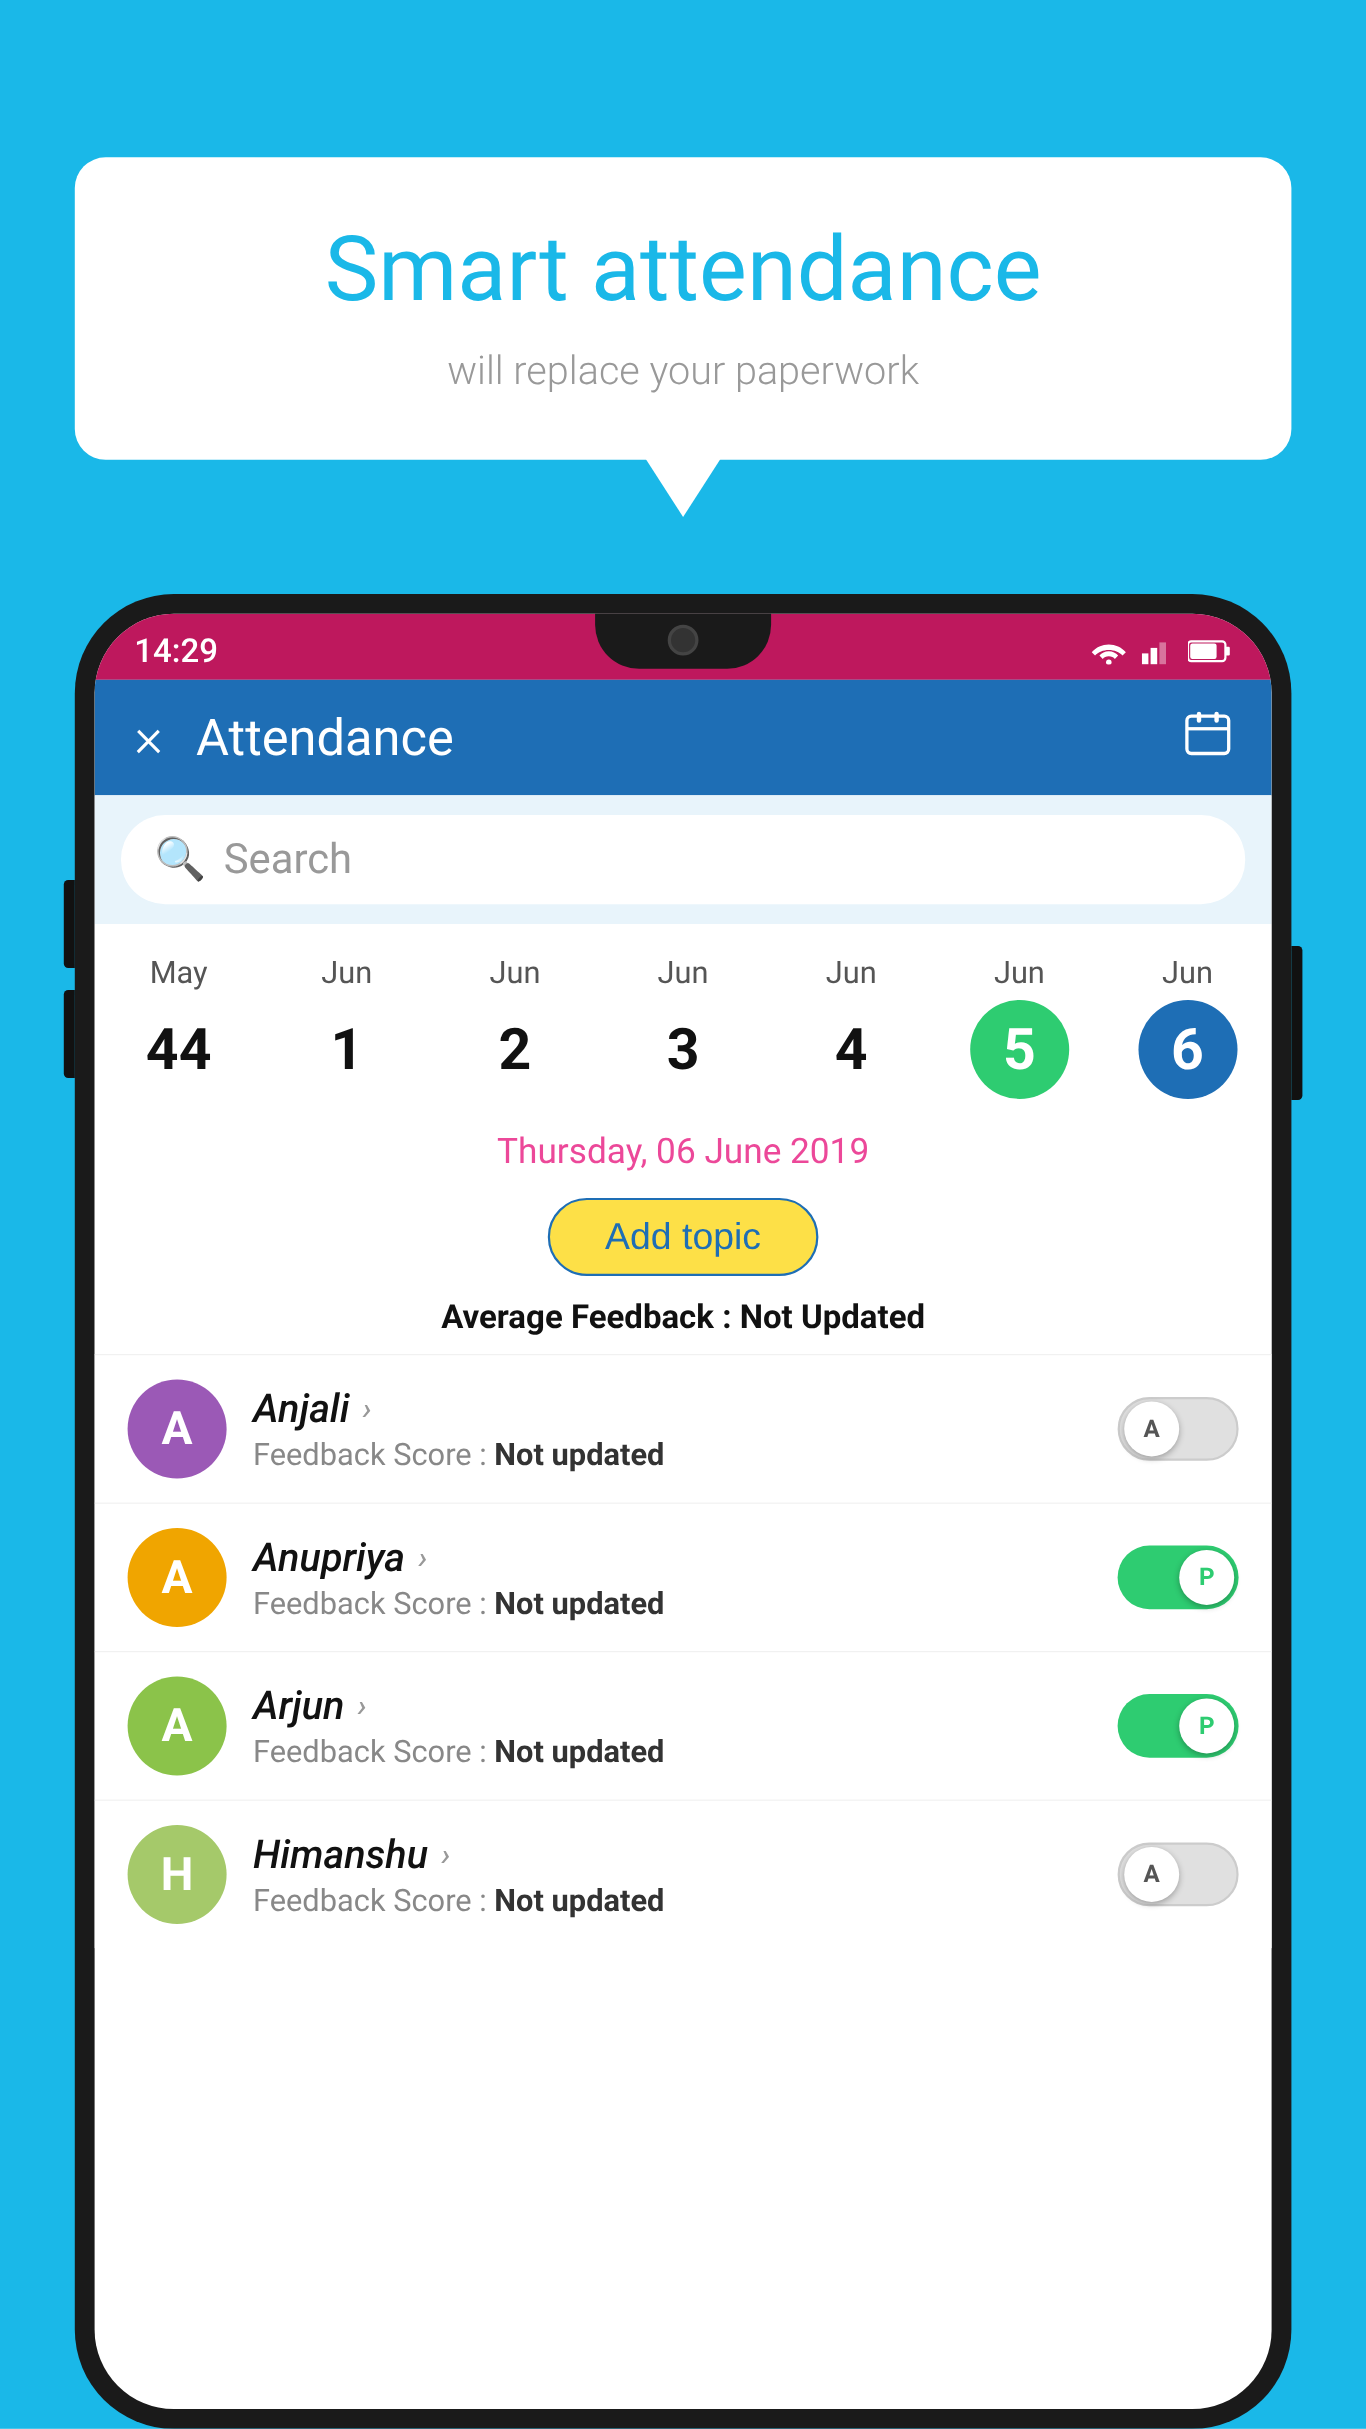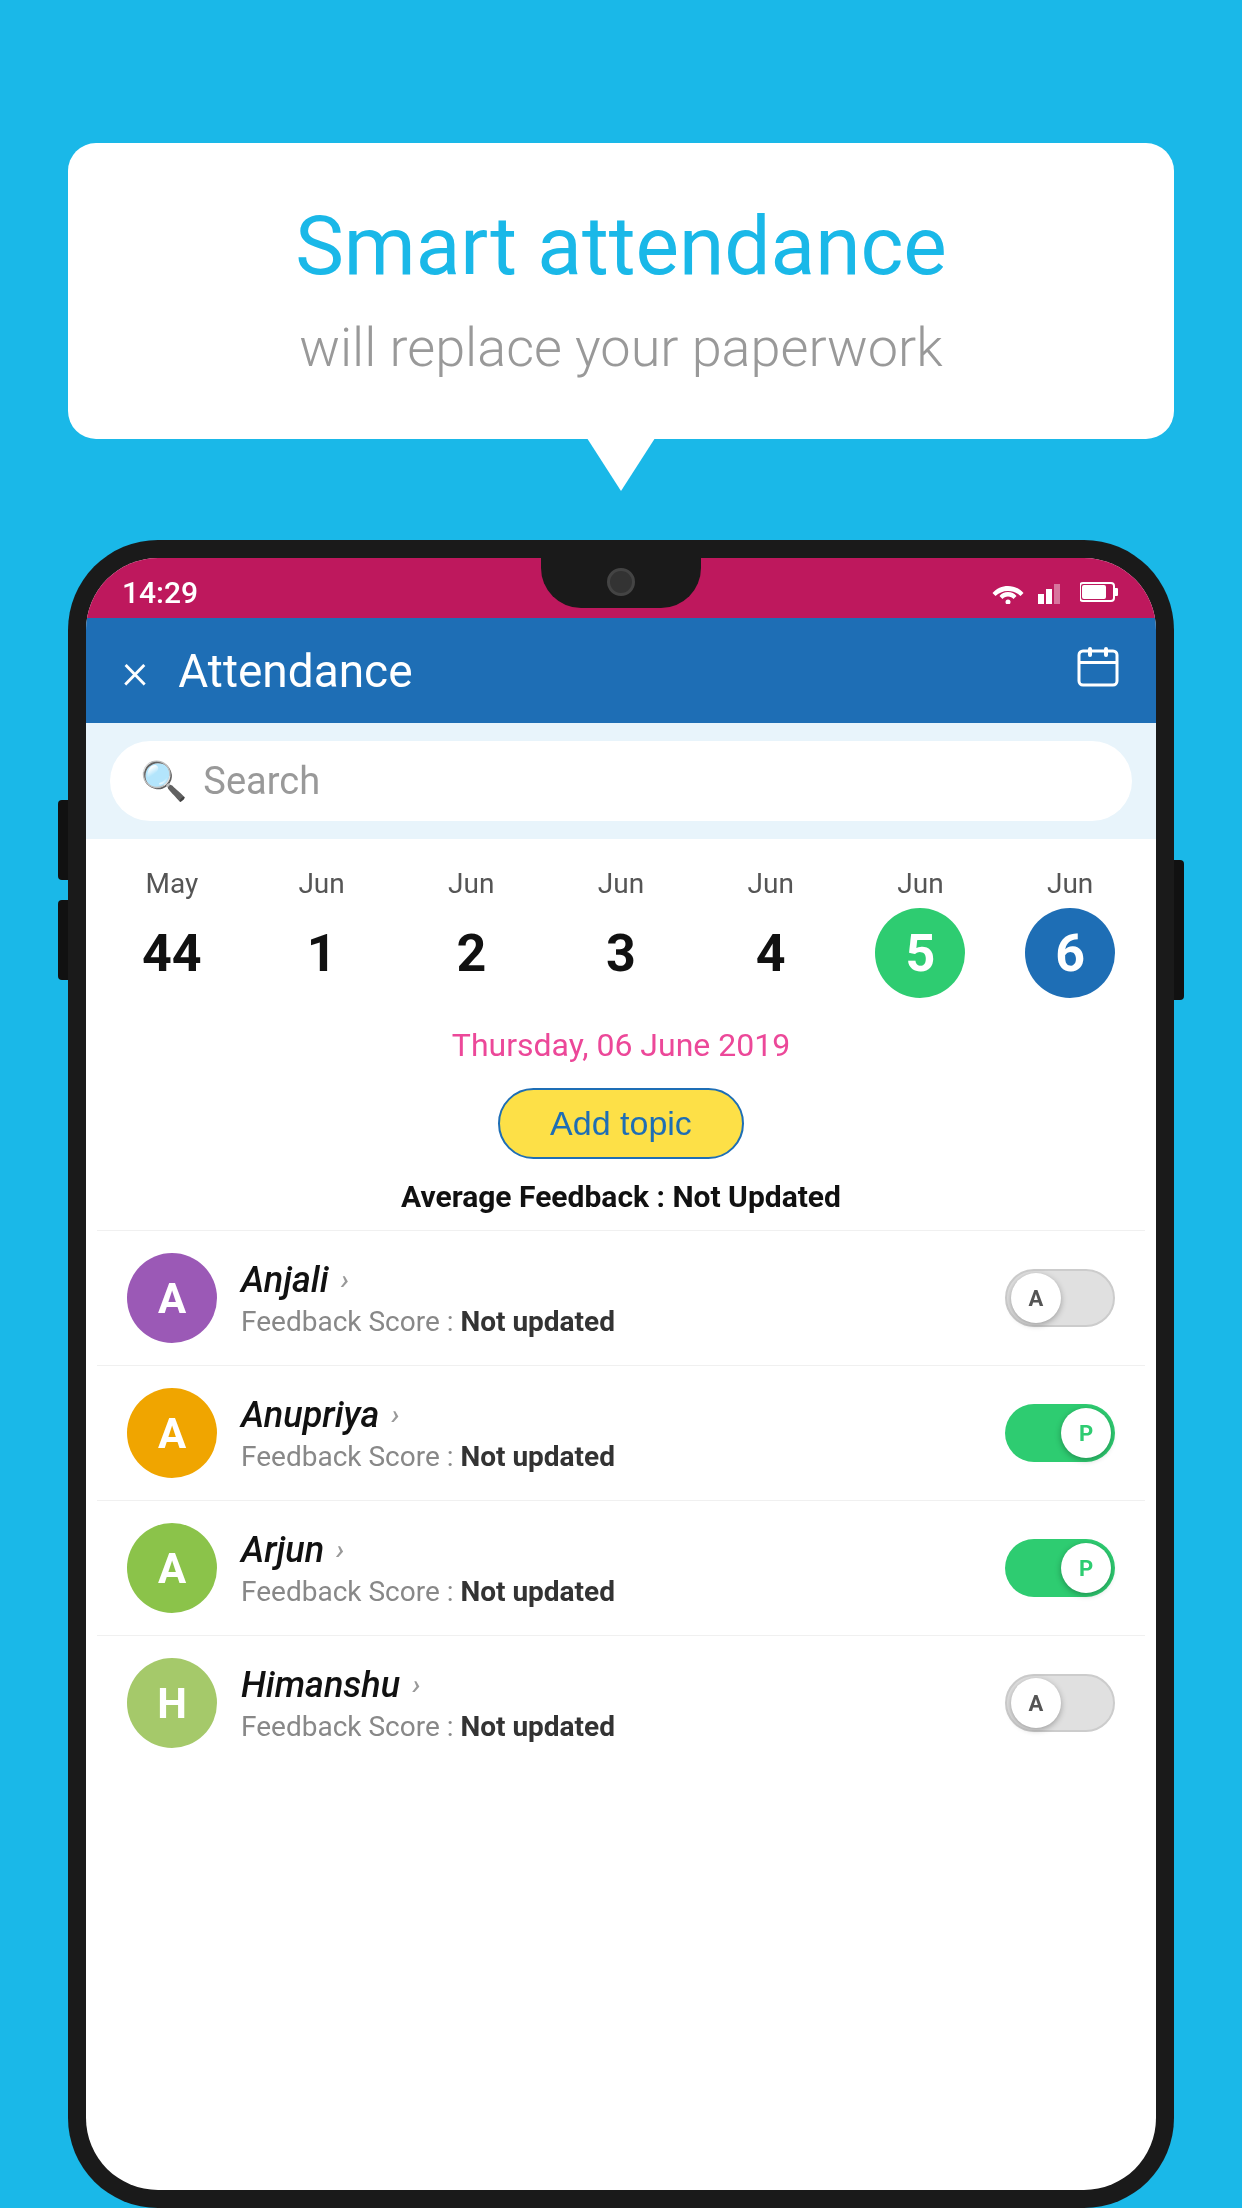--- a/index.html
+++ b/index.html
@@ -43,21 +43,21 @@
     }
 
     .bubble-title {
       font-size: 82px;
       color: #1ab8e8;
       font-weight: 400;
       margin-bottom: 22px;
     }
 
     .bubble-subtitle {
-      font-size: 54px;
+      font-size: 36px;
       color: #999;
       font-weight: 300;
     }
 
     
     .phone-frame {
       position: absolute;
       top: 540px;
       left: 68px;
       right: 68px;
@@ -182,21 +182,21 @@
     }
 
     .search-text {
       font-size: 38px;
       color: #999;
     }
 
     
     .calendar-section {
       background: white;
-      padding: 18px 11px 0;
+      padding: 18px 0 0;
     }
 
     .calendar-months {
       display: flex;
       align-items: center;
     }
 
     .cal-col {
       flex: 1;
       display: flex;

